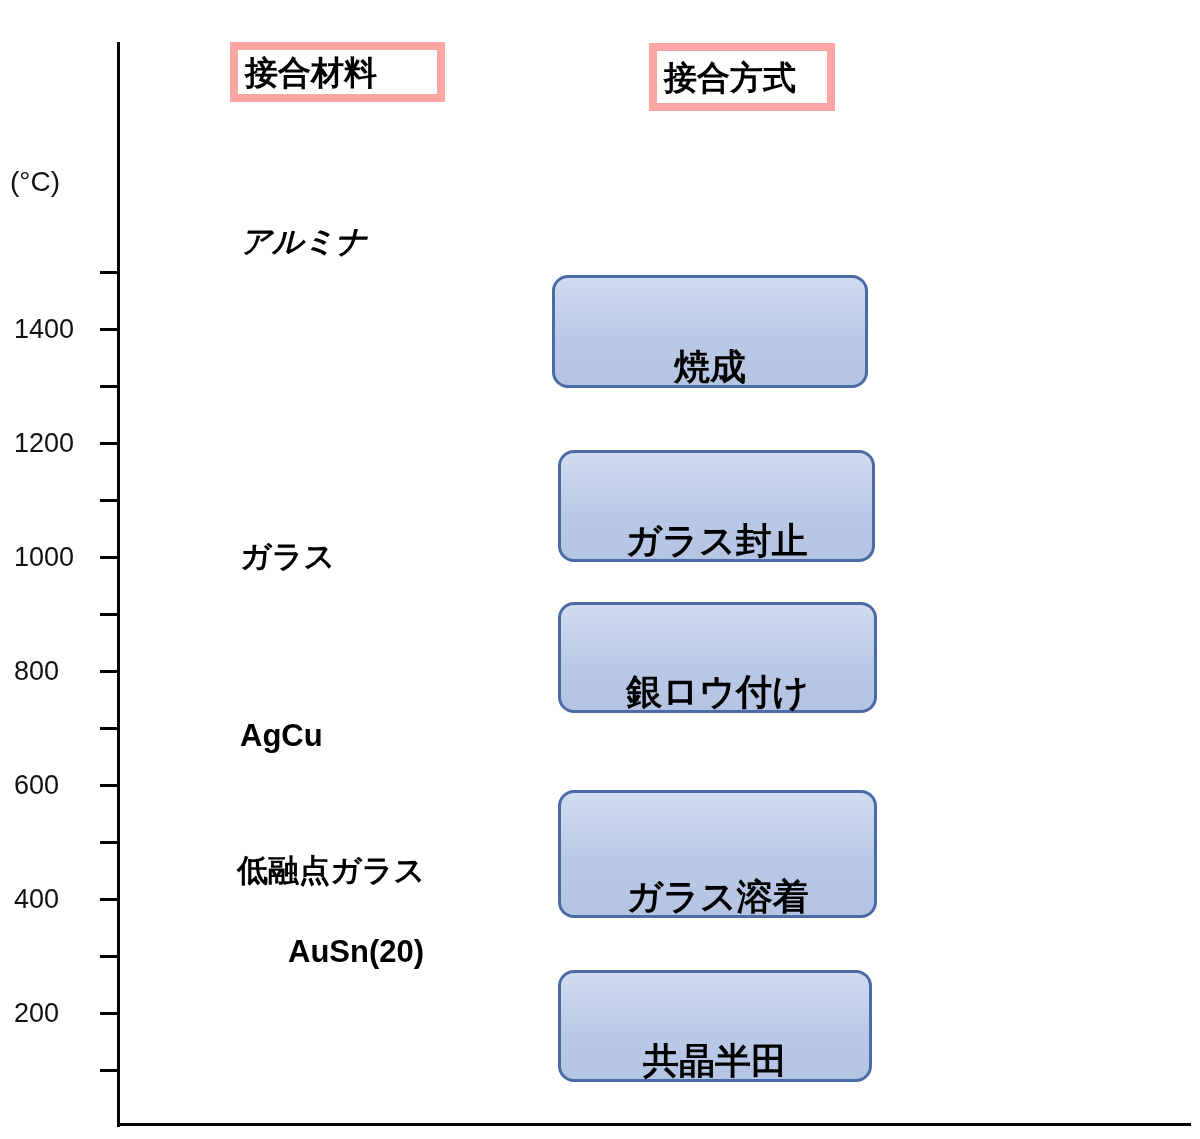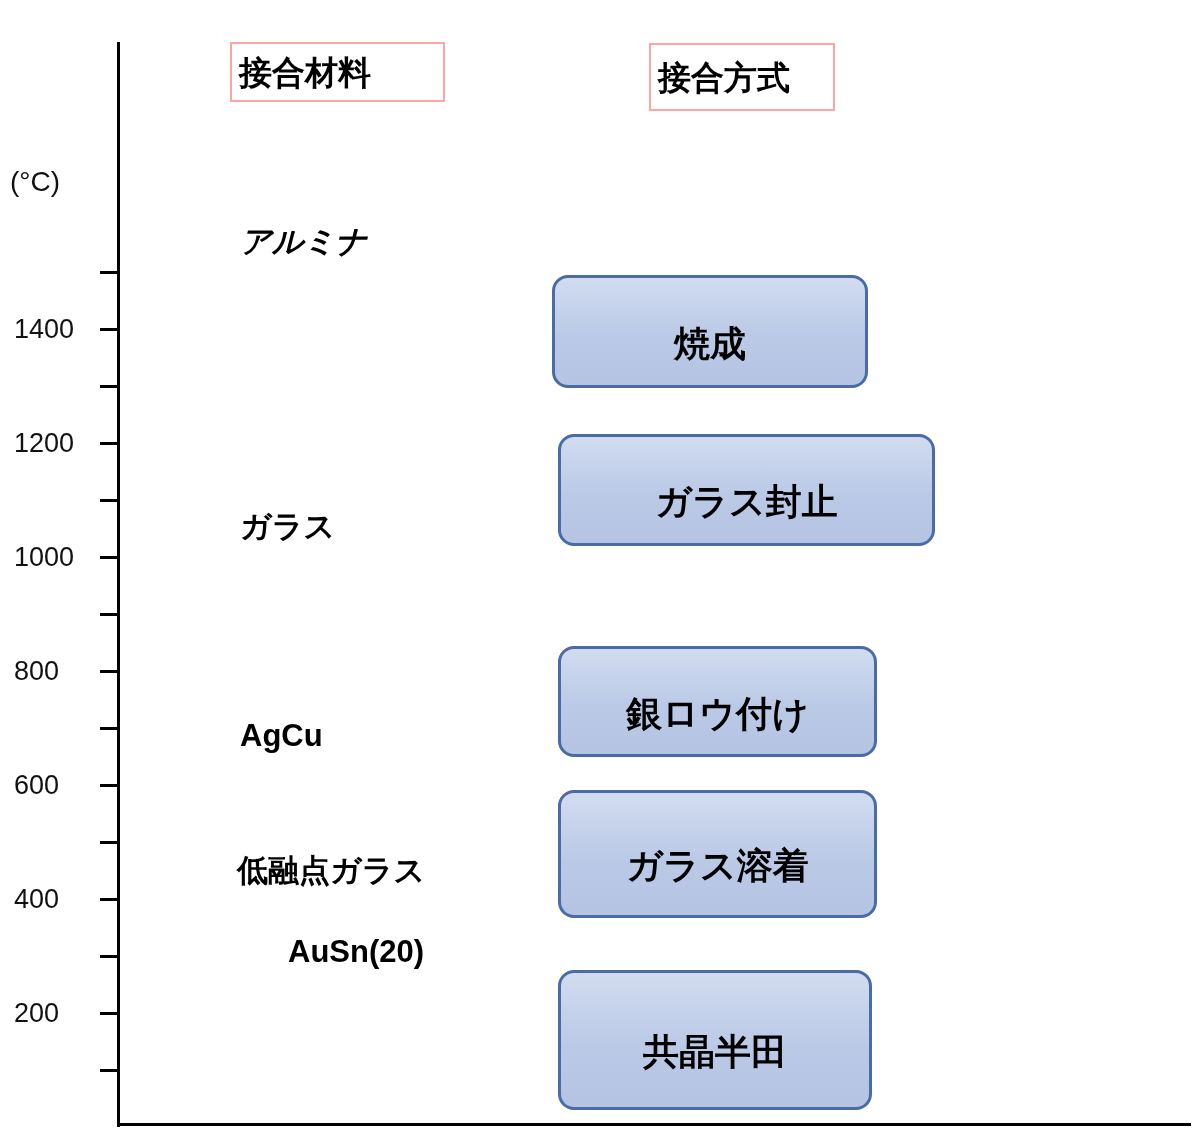--- a/index.html
+++ b/index.html
@@ -30,38 +30,38 @@
     text-align: left; font-size: 27px; line-height: 34px;
     color: #111111; letter-spacing: 0px;
   }
   .unit-label {
     position: absolute; left: 10px; top: 166px;
     font-size: 28px; line-height: 32px; color: #111111;
   }
   
   .header-box {
     position: absolute; box-sizing: border-box;
-    border: 2px solid #fca5a5; background: #ffffff;
+    border: 8px solid #fca5a5; background: #ffffff;
     display: flex; align-items: center;
     padding-left: 7px;
     font-size: 33px; font-weight: bold; line-height: 1;
     white-space: nowrap;
   }
   
   .material-label {
     position: absolute;
     font-size: 31px; font-weight: bold; line-height: 32px;
     white-space: nowrap;
   }
   
   .method-box {
     position: absolute; box-sizing: border-box;
     border: 3px solid #4a6ba6; border-radius: 16px;
     background: linear-gradient(180deg, #d2dcf0 0%, #bac9e6 55%, #b4c4e2 100%);
-    display: flex; justify-content: center; align-items: center;
+    display: flex; justify-content: center; align-items: flex-end;
     padding-top: 24px;
     font-size: 36px; font-weight: bold; line-height: 1;
     white-space: nowrap;
   }
 </style>
 </head>
 <body>
 
 <div class="canvas">
 
@@ -95,34 +95,34 @@
   <div class="unit-label">(°C)</div>
 
   <div class="header-box" style="left:230px; top:42px; width:215px; height:60px;">
     <span>接合材料</span>
   </div>
   <div class="header-box" style="left:649px; top:43px; width:186px; height:68px;">
     <span>接合方式</span>
   </div>
 
   <div class="material-label" style="left:240px; top:226px;font-style:italic;">アルミナ</div>
-  <div class="material-label" style="left:240px; top:511px;">ガラス</div>
+  <div class="material-label" style="left:240px; top:541px;">ガラス</div>
   <div class="material-label" style="left:240px; top:720px;">AgCu</div>
   <div class="material-label" style="left:237px; top:855px;">低融点ガラス</div>
   <div class="material-label" style="left:240px; top:936px;margin-left:48px;">AuSn(20)</div>
 
   <div class="method-box" style="left:552px; top:275px; width:316px; height:113px;">
     <span>焼成</span>
   </div>
-  <div class="method-box" style="left:558px; top:434px; width:377px; height:112px;">
+  <div class="method-box" style="left:558px; top:450px; width:317px; height:112px;">
     <span>ガラス封止</span>
   </div>
-  <div class="method-box" style="left:558px; top:602px; width:319px; height:111px;margin-top:44px;">
+  <div class="method-box" style="left:558px; top:602px; width:319px; height:111px;">
     <span>銀ロウ付け</span>
   </div>
   <div class="method-box" style="left:558px; top:790px; width:319px; height:128px;">
     <span>ガラス溶着</span>
   </div>
-  <div class="method-box" style="left:558px; top:970px; width:314px; height:140px;">
+  <div class="method-box" style="left:558px; top:970px; width:314px; height:112px;">
     <span>共晶半田</span>
   </div>
 
 </div>
 
 </body></html>

